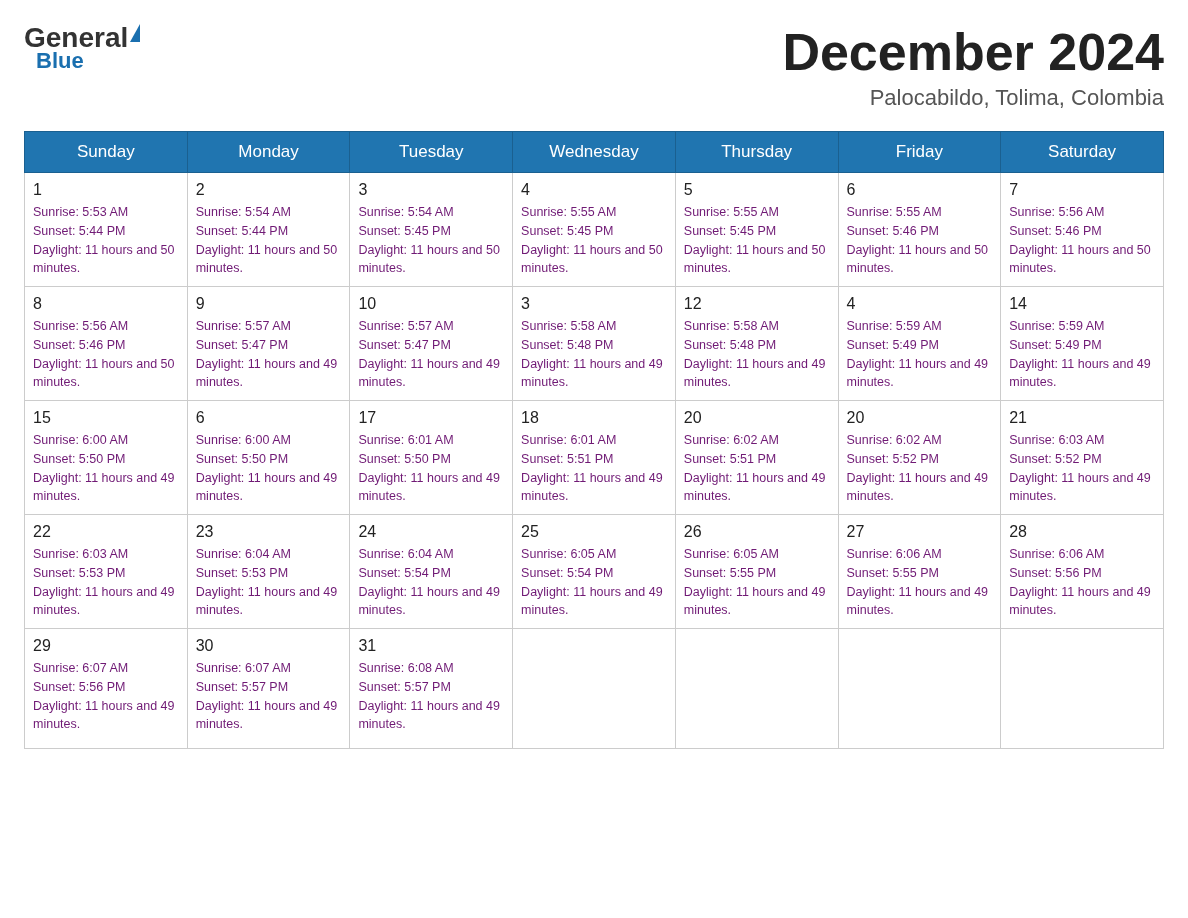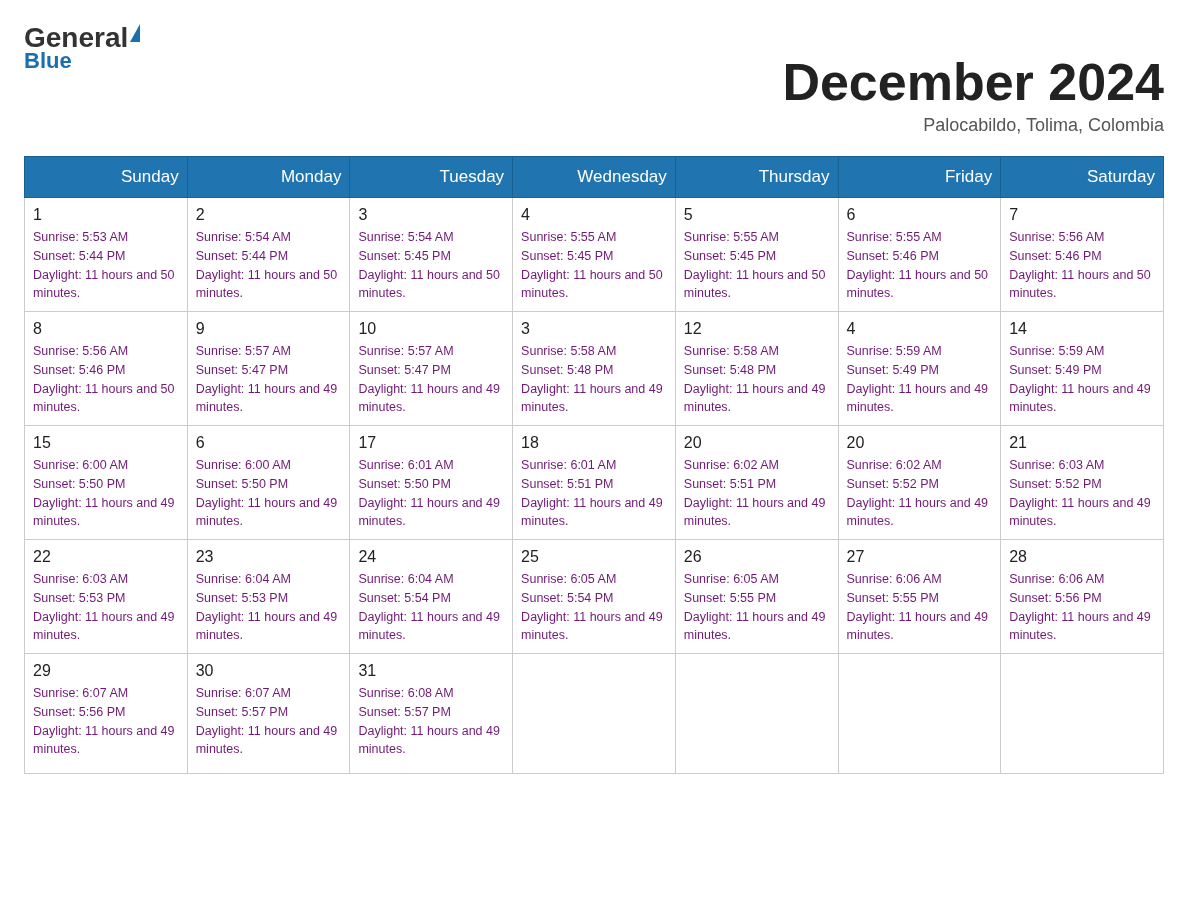--- a/index.html
+++ b/index.html
@@ -37,47 +37,46 @@
       border-bottom: 18px solid #1a6faf;
       display: inline-block;
       margin-left: 2px;
       margin-bottom: 2px;
     }
     .logo-underline {
       font-size: 22px;
       font-weight: bold;
       color: #1a6faf;
       margin-top: -4px;
-      margin-left: 0;
+      margin-left: 12px;
     }
     .title-section {
       text-align: right;
-      margin-top: 30px;
     }
     .month-title {
       font-size: 52px;
       font-weight: bold;
       color: #222;
       line-height: 1.1;
     }
     .location-title {
-      font-size: 18px;
+      font-size: 22px;
       color: #555;
       margin-top: 4px;
     }
     table {
       width: 100%;
       border-collapse: collapse;
       table-layout: fixed;
     }
     th {
       background-color: #2075b0;
       color: #fff;
       padding: 10px 8px;
-      text-align: right;
+      text-align: center;
       font-size: 17px;
       font-weight: normal;
       border: 1px solid #1a6090;
     }
     td {
       vertical-align: top;
       padding: 8px;
       border: 1px solid #ccc;
       font-size: 13px;
       color: #333;

